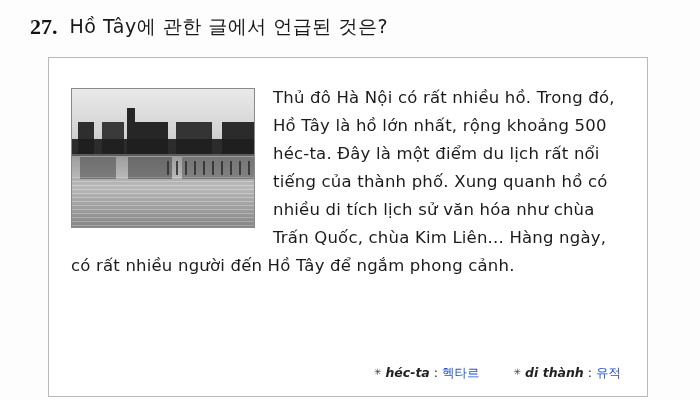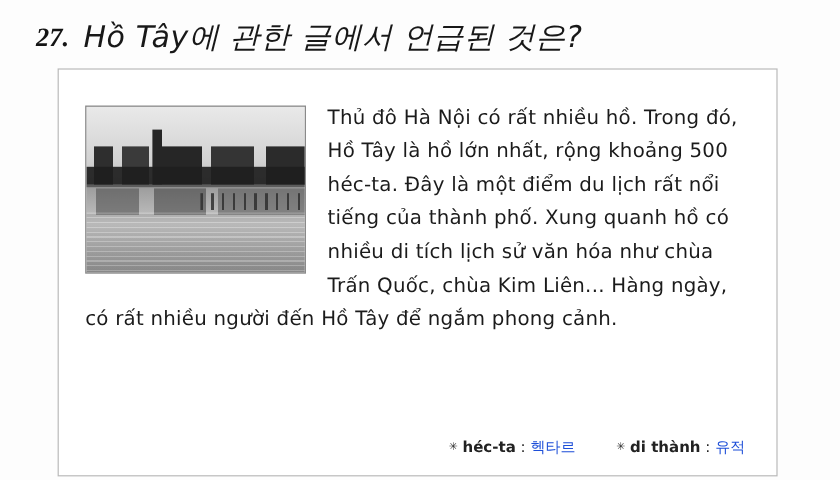--- a/index.html
+++ b/index.html
@@ -19,35 +19,34 @@
     height: 400px;
     background: #fdfdfd;
   }
 
   
   .question-line {
     position: absolute;
     left: 30px;
     top: 14px;
     display: flex;
-    align-items: center;
+    align-items: flex-start;
     gap: 12px;
     white-space: nowrap;
-    font-style: italic;
   }
   .q-number {
     font-family: "Liberation Serif", serif;
     font-weight: bold;
     font-size: 22px;
     color: #141414;
     letter-spacing: 0px;
   }
   .q-text {
     font-family: "DejaVu Sans", sans-serif;
-    font-size: 25px;
+    font-size: 19px;
     color: #181818;
     letter-spacing: 0.5px;
   }
 
   
   .passage-box {
     position: absolute;
     left: 48px;
     top: 57px;
     width: 600px;
@@ -200,20 +199,21 @@
     gap: 4px;
   }
   .footnote .star {
     font-size: 9px;
     color: #333;
     position: relative;
     top: -2px;
   }
   .footnote .term {
     font-weight: bold;
+    font-style: italic;
   }
   .footnote .gloss {
     color: #1d4ed8;
   }
 </style>
 </head>
 <body>
 
 <div class="page">
 

